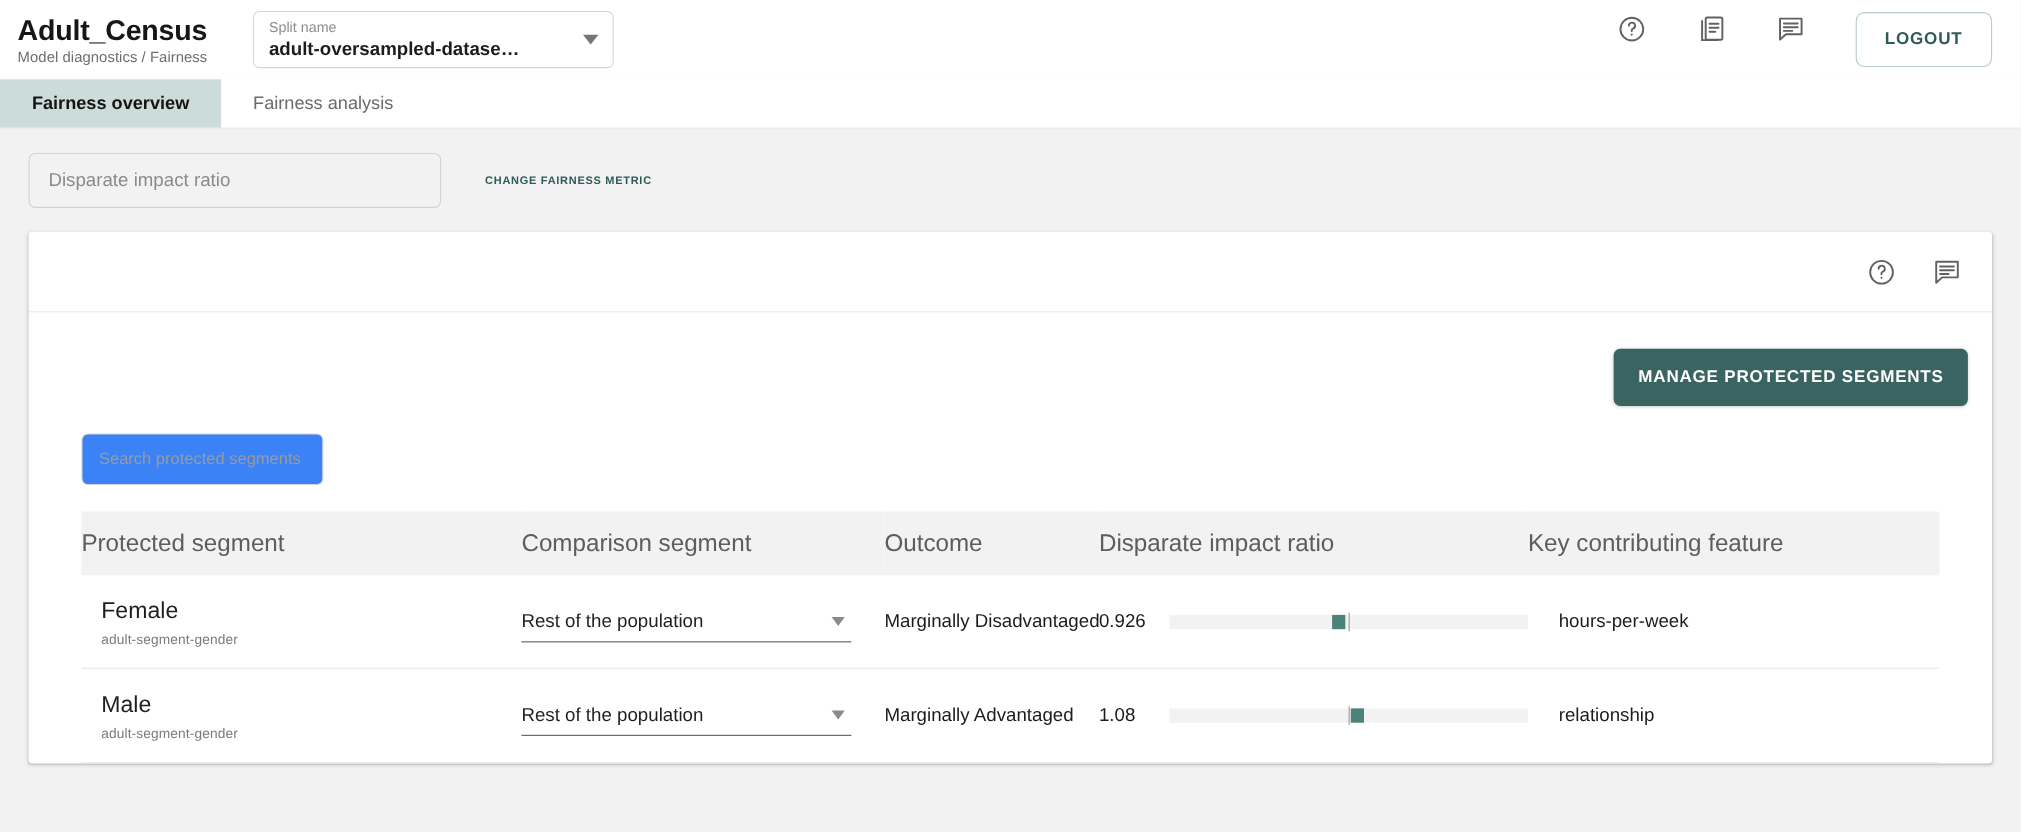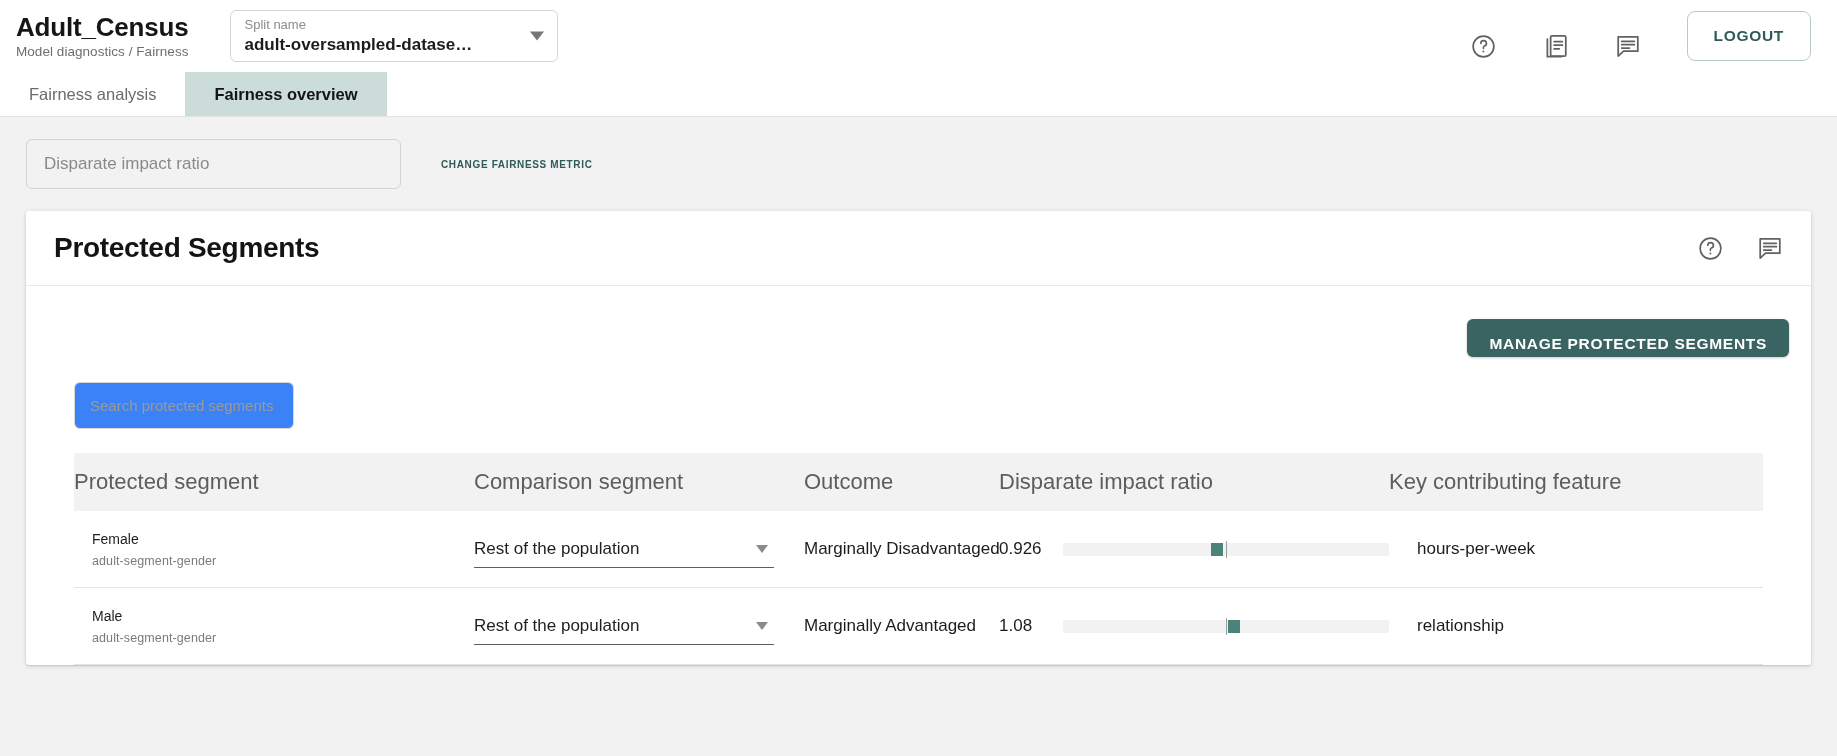--- a/index.html
+++ b/index.html
@@ -71,21 +71,21 @@
     transform: translateY(-50%);
     width: 0; height: 0;
     border-left: 7px solid transparent;
     border-right: 7px solid transparent;
     border-top: 9px solid #757575;
   }
 
   .topbar-right {
     margin-left: auto;
     display: flex;
-    align-items: flex-end;
+    align-items: flex-start;
     gap: 42px;
   }
   .icon-btn {
     width: 30px; height: 30px;
     display: flex; align-items: center; justify-content: center;
     cursor: pointer;
     color: #616161;
   }
   .logout-btn {
     border: 1px solid #b9cbc8;
@@ -190,21 +190,21 @@
   .manage-row {
     display: flex;
     justify-content: flex-end;
     padding: 33px 22px 0 0;
   }
   .manage-btn {
     background: #3a6461;
     color: #ffffff;
     border: none;
     border-radius: 6px;
-    height: 38px;
+    height: 52px;
     padding: 16px 22px;
     font-size: 15.5px;
     font-weight: 700;
     letter-spacing: 0.7px;
     font-family: "Liberation Sans", sans-serif;
     cursor: pointer;
     box-shadow: 0 1px 3px rgba(0,0,0,0.2);
   }
 
   .search-row { padding: 25px 0 0 48px; }
@@ -248,21 +248,21 @@
   tbody td {
     border-bottom: 1px solid #e5e5e5;
     padding: 19px 0;
     vertical-align: middle;
     font-size: 17px;
     color: #212121;
   }
   tbody td.c-prot { padding-left: 18px; }
   tbody td.c-key  { padding-left: 28px; }
 
-  .seg-name { font-size: 14px; color: #1f1f1f; line-height: 1.3; }
+  .seg-name { font-size: 21px; color: #1f1f1f; line-height: 1.3; }
   .seg-sub  { font-size: 12.5px; color: #7b7b7b; margin-top: 5px; letter-spacing: 0.1px; }
 
   .combo {
     position: relative;
     border-bottom: 1px solid #5d5d5d;
     width: 300px;
     height: 38px;
     display: flex;
     align-items: center;
     font-size: 17px;
@@ -345,35 +345,34 @@
       <svg width="28" height="28" viewBox="0 0 24 24" fill="none" stroke="#616161" stroke-width="1.5">
         <path d="M3.6 4.2h16.8v12.2H8.2L3.6 20.6z" stroke-linejoin="round"></path>
         <path d="M6.6 8h10.8M6.6 10.9h10.8M6.6 13.8h6.6" stroke-linecap="round"></path>
       </svg>
     </div>
     <div class="logout-btn">LOGOUT</div>
   </div>
 </div>
 
 <div class="tabs">
+  <div class="tab active">Fairness overview</div>
   <div class="tab">Fairness analysis</div>
-  <div class="tab active">Fairness overview</div>
 </div>
 
 <div class="content">
 
   <div class="metric-row">
     <div class="metric-box">Disparate impact ratio</div>
     <div class="change-metric">CHANGE FAIRNESS METRIC</div>
   </div>
 
   <div class="card">
 
     <div class="card-head">
-      <div class="card-title">Protected Segments</div>
       <div class="card-head-icons">
         <div class="icon-btn">
           <svg width="27" height="27" viewBox="0 0 24 24" fill="none" stroke="#616161" stroke-width="1.5">
             <circle cx="12" cy="12" r="9.2"></circle>
             <path d="M9.6 9.2a2.5 2.5 0 1 1 3.2 2.4c-.7.25-.9.8-.9 1.5v.5" stroke-linecap="round"></path>
             <circle cx="11.9" cy="16.4" r="0.85" fill="#616161" stroke="none"></circle>
           </svg>
         </div>
         <div class="icon-btn">
           <svg width="28" height="28" viewBox="0 0 24 24" fill="none" stroke="#616161" stroke-width="1.5">

